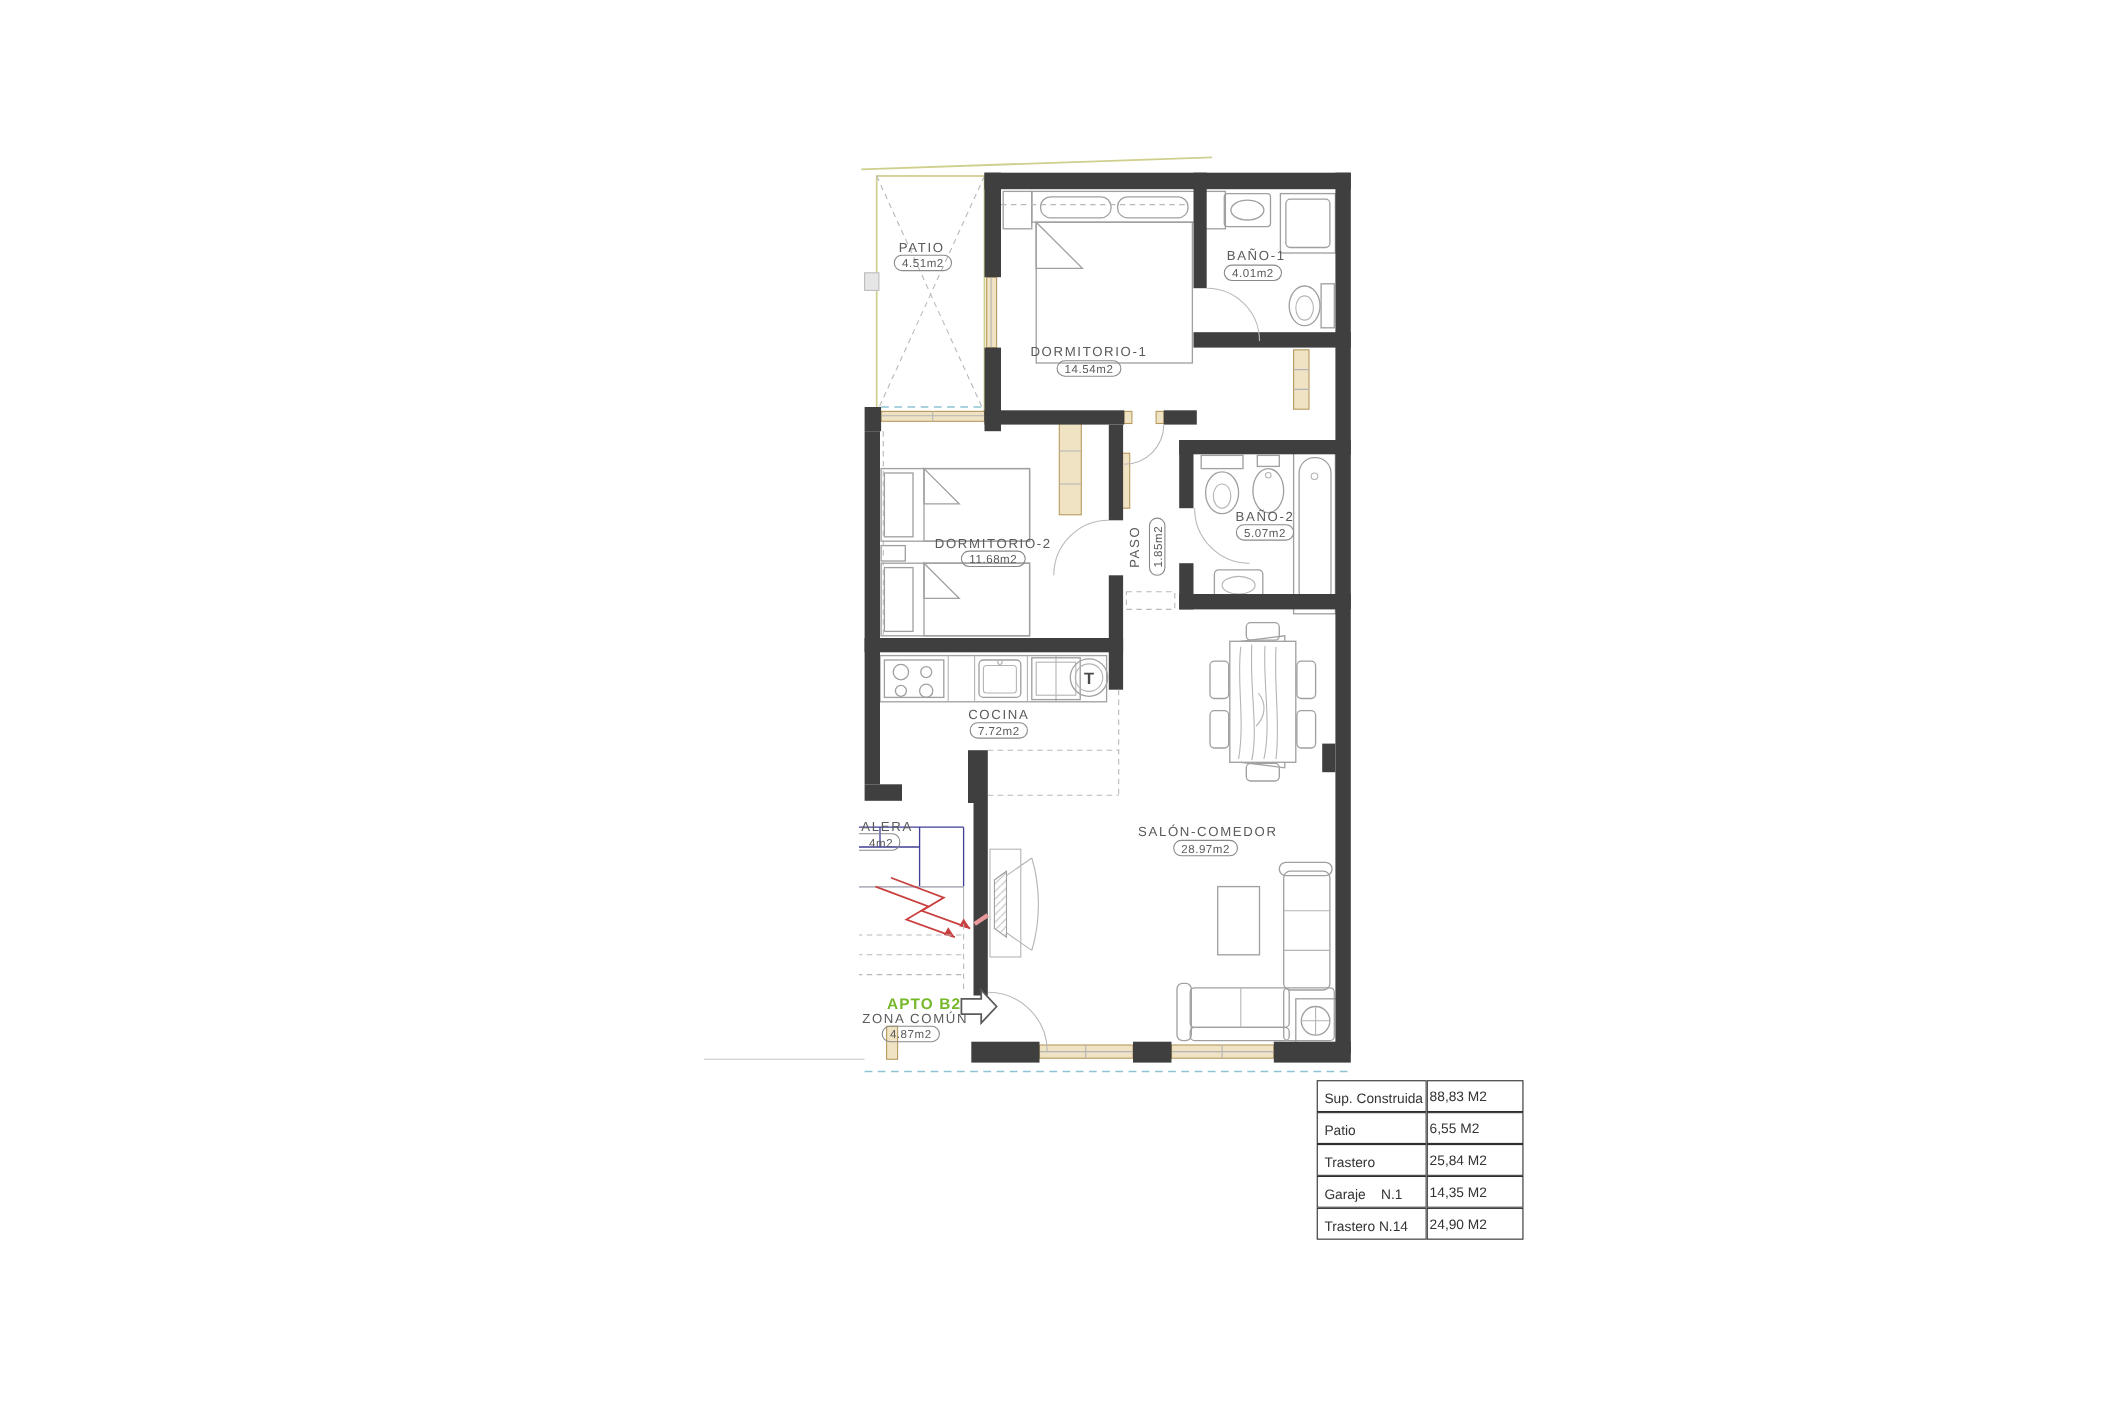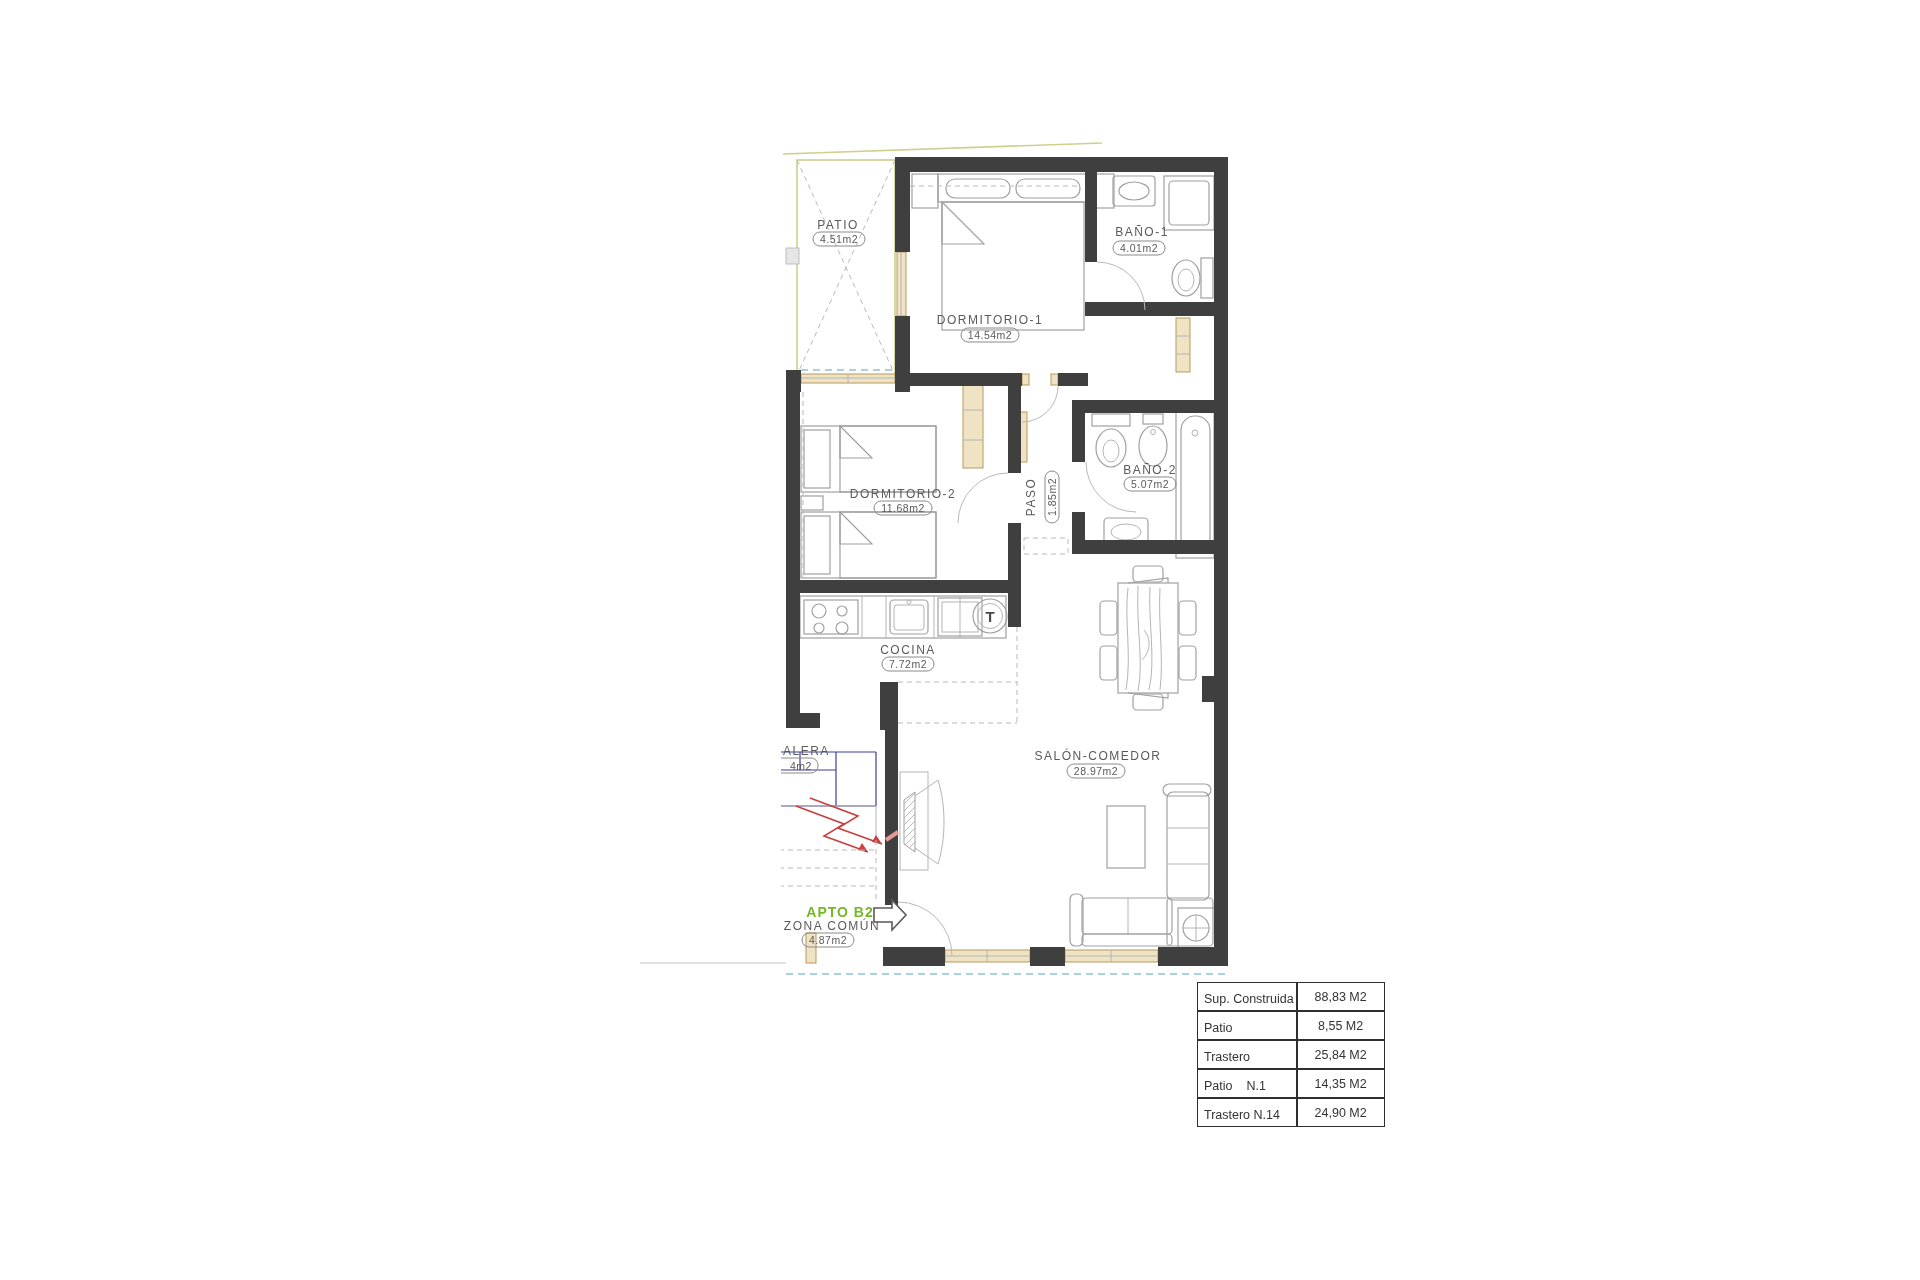--- a/index.html
+++ b/index.html
@@ -19,21 +19,21 @@
   .bluedash{fill:none;stroke:#8fc3d4;stroke-width:1.4;stroke-dasharray:7 5;}
   .gdash{fill:none;stroke:#b9b9b9;stroke-width:1;stroke-dasharray:5 4;}
   .navy{fill:none;stroke:#3f3f96;stroke-width:1.2;}
   .redz{fill:none;stroke:#c94040;stroke-width:1.6;}
   .arc{fill:none;stroke:#b9b9b9;stroke-width:1;}
   
   .sum-table{position:absolute;left:1197px;top:982px;border-collapse:separate;border-spacing:0;
              color:#333;font-size:12.5px;}
   .sum-table td{border:1.6px solid #2e2e2e;height:23px;background:#fff;}
   .sum-table td.lab{width:86px;padding:4px 2px 0 6px;white-space:pre;text-align:left;}
-  .sum-table td.val{width:82px;text-align:center;padding:0 2px;margin-left:35px;}
+  .sum-table td.val{width:82px;text-align:left;padding:0 2px;margin-left:35px;}
 </style>
 </head>
 <body>
 
 <div class="canvas">
 
 <svg width="1920" height="1280" viewBox="0 0 1920 1280" xmlns="http://www.w3.org/2000/svg">
   <defs>
     <pattern id="hatch" patternUnits="userSpaceOnUse" width="7" height="7">
       <path d="M0,7 L7,0" stroke="#bdbdbd" stroke-width="1"></path>
@@ -282,28 +282,28 @@
 
 
 <table class="sum-table">
   <tbody>
     <tr>
       <td class="lab">Sup. Construida</td>
       <td class="val">88,83 M2</td>
     </tr>
     <tr>
       <td class="lab">Patio</td>
-      <td class="val">8,55 M2</td>
+      <td class="val">6,55 M2</td>
     </tr>
     <tr>
       <td class="lab">Trastero</td>
       <td class="val">25,84 M2</td>
     </tr>
     <tr>
-      <td class="lab">Patio    N.1</td>
+      <td class="lab">Garaje    N.1</td>
       <td class="val">14,35 M2</td>
     </tr>
     <tr>
       <td class="lab">Trastero N.14</td>
       <td class="val">24,90 M2</td>
     </tr>
   </tbody>
 </table>
 
 </div>

